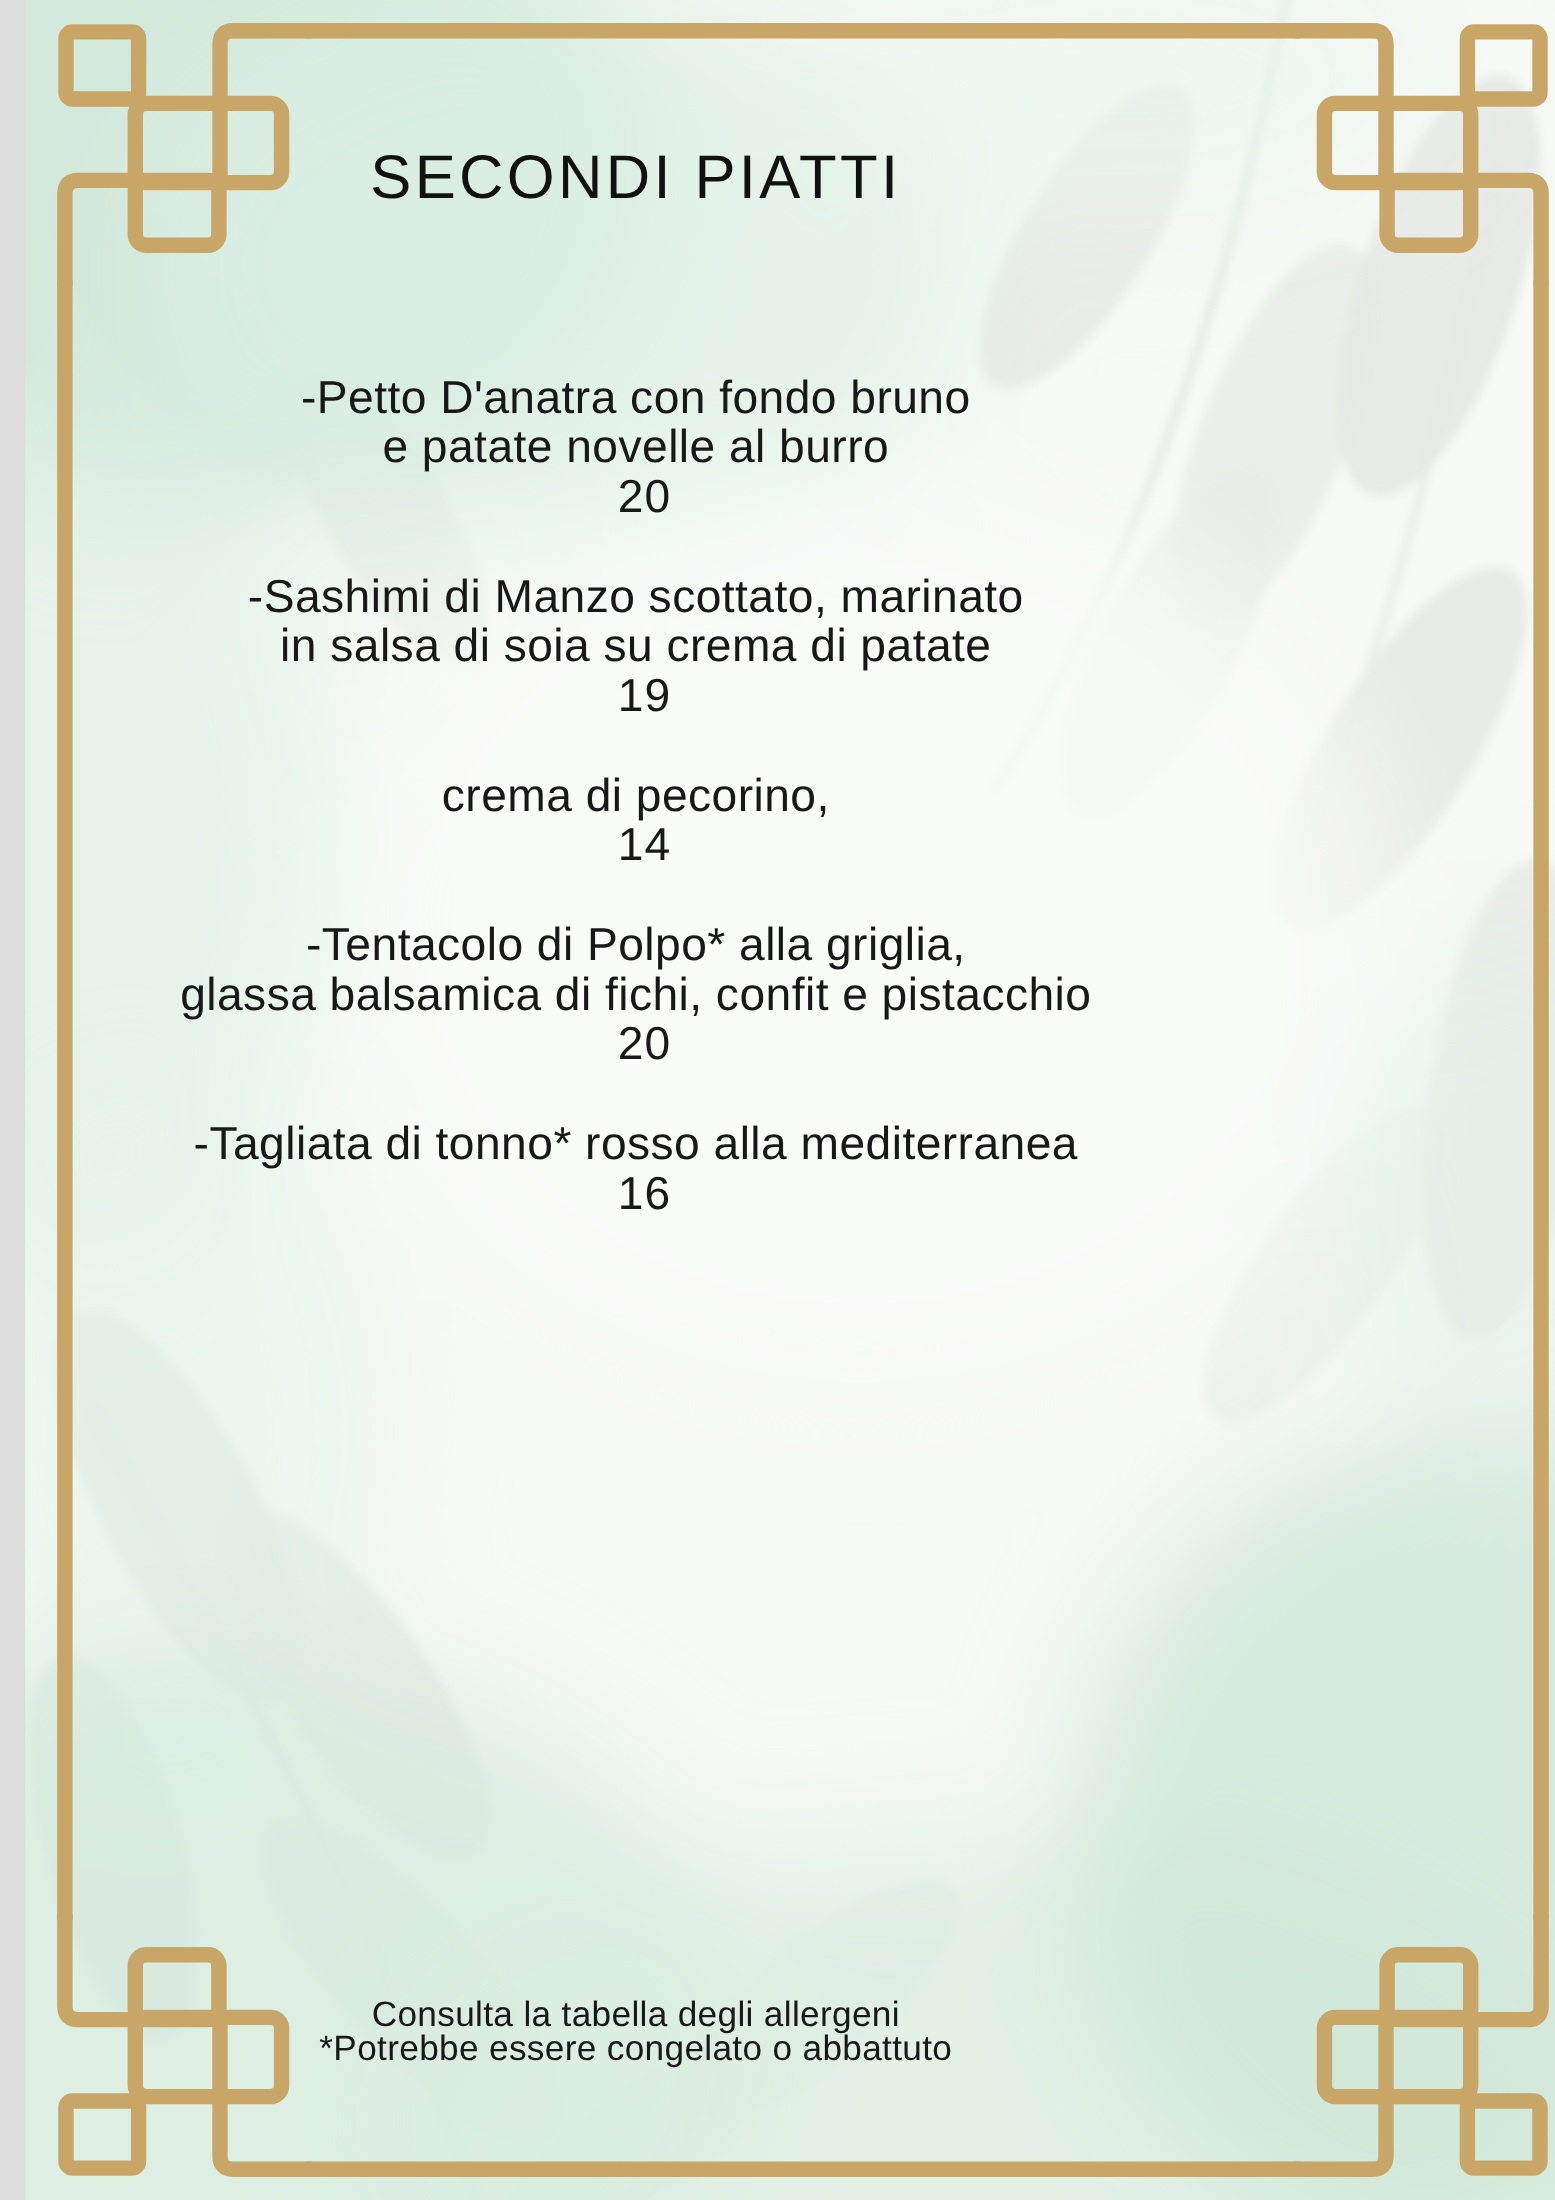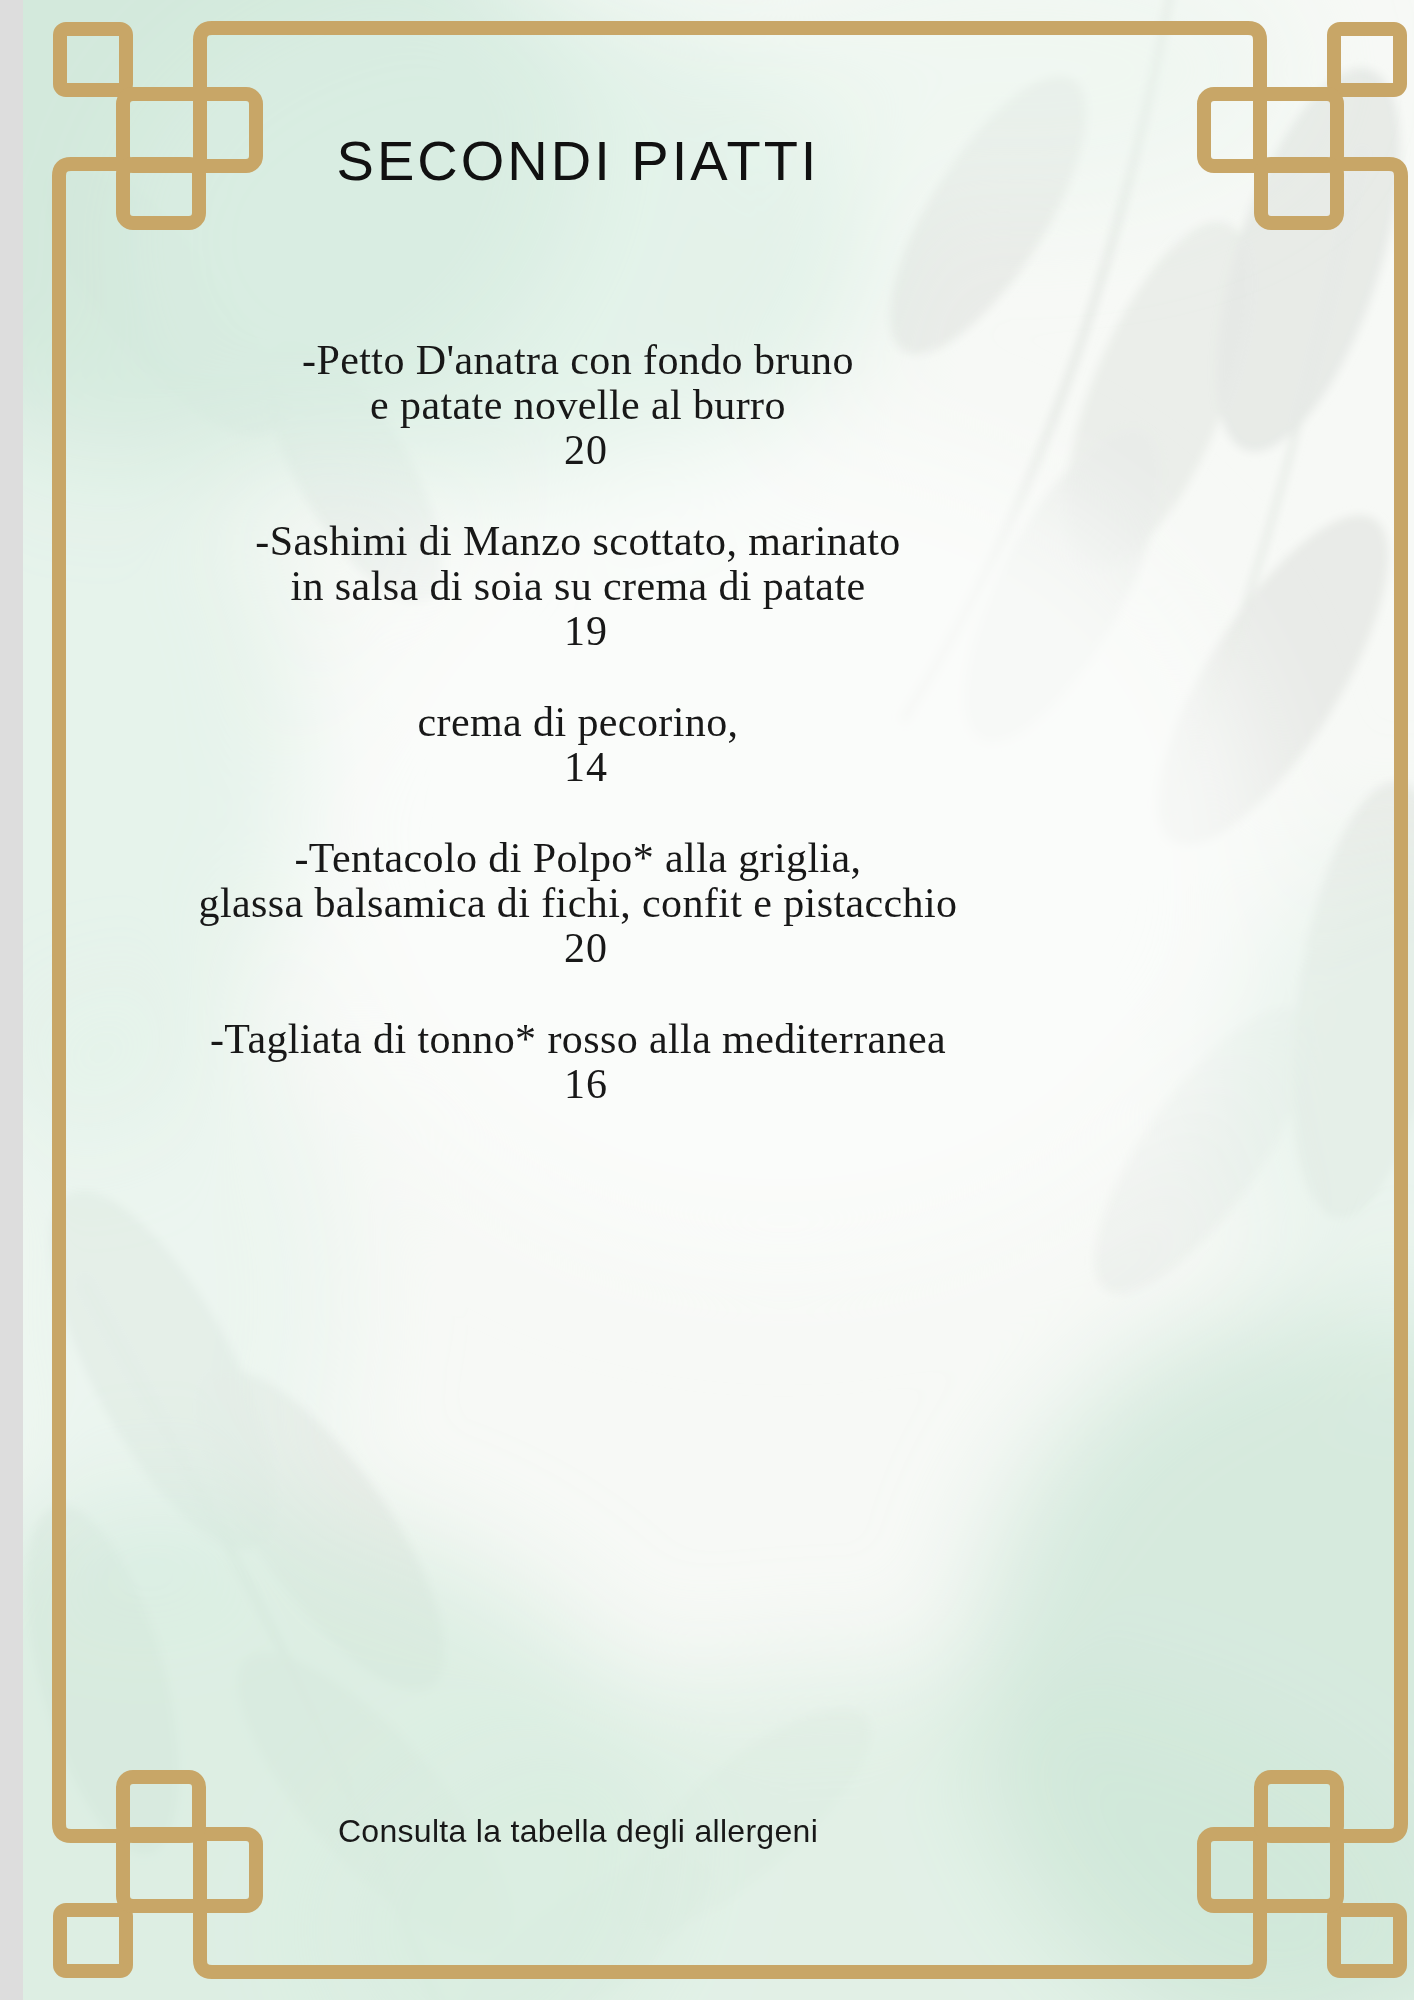--- a/index.html
+++ b/index.html
@@ -22,21 +22,21 @@
   .frame-svg *{stroke:var(--gold);}
   .title{
     position:absolute;left:0;top:128px;width:1110px;
     text-align:center;
     font-size:56px;font-weight:300;letter-spacing:3px;
     color:#111;
     z-index:5;
   }
   .menu{
     position:absolute;left:0;top:338px;width:1110px;
-    z-index:5;text-align:center;font-family:Liberation Serif, serif;
+    z-index:5;text-align:center;
   }
   .item{margin:0 0 46px 0;}
   .item .line{
     font-size:42px;font-weight:300;line-height:45px;letter-spacing:0.4px;
     white-space:nowrap;
   }
   .item .price{letter-spacing:1px;padding-left:16px;}
   .footer{
     position:absolute;left:0;top:1816px;width:1110px;
     text-align:center;z-index:5;
@@ -153,15 +153,16 @@
         <div class="line price">20</div>
       </div>
       <div class="item">
         <div class="line">-Tagliata di tonno* rosso alla mediterranea</div>
         <div class="line price">16</div>
       </div>
     </div>
 
   <div class="footer">
     <div class="line">Consulta la tabella degli allergeni</div>
+    <div class="line">*Potrebbe essere congelato o abbattuto</div>
   </div>
 
 </div>
 
 </body></html>

